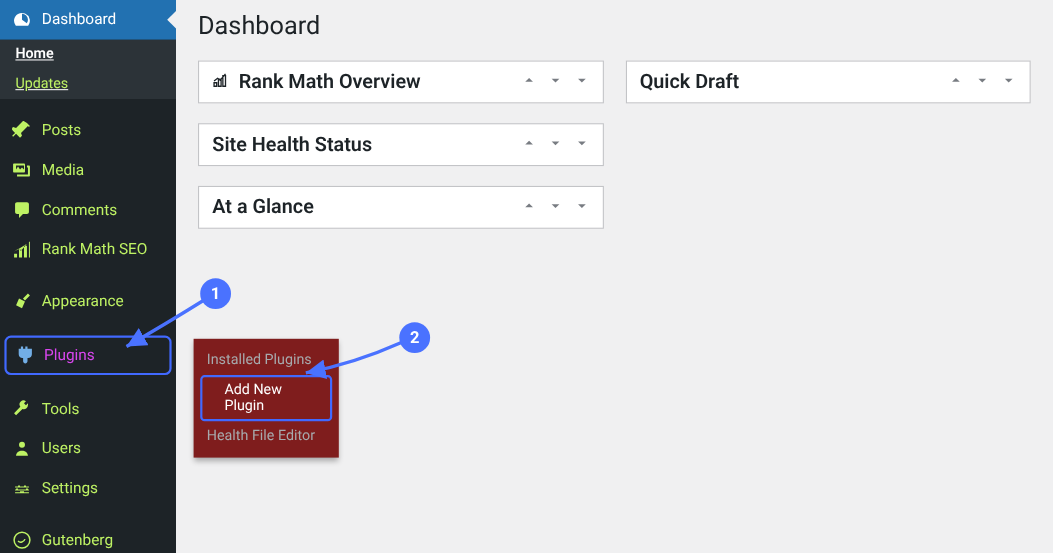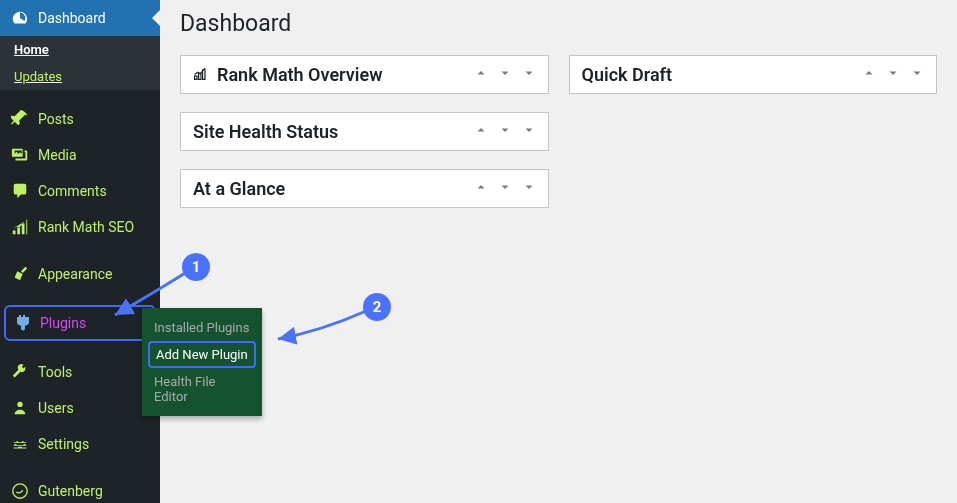--- a/index.html
+++ b/index.html
@@ -15,23 +15,23 @@
     .submenu { background: #2c3338; text-decoration: underline; }
     .submenu-item { display: block; padding: 6px 12px 6px 14px; color: #f0f0f1; font-size: 13px; cursor: pointer; }
     .submenu-item.active { font-weight: 600; color: #fff; }
     .submenu-item.faded { color: #bef264; }
 
     .separator { height: 5px; border-bottom: 1px solid transparent; margin: 3px 0; }
 
     .plugins-hl { border: 2px solid #4169ff; border-radius: 6px; margin: 13px 4px; padding: 6px 6px; display: flex; align-items: center; color: #d946ef; font-size: 14px; cursor: pointer; }
     .plugins-hl .icon { width: 20px; height: 20px; margin-right: 8px; display: flex; align-items: center; justify-content: center; }
 
-    .flyout { position: absolute; left: 142px; top: 308px; width: 120px; background: #14532d; box-shadow: 0 3px 5px rgba(0,0,0,.3); padding: 6px 0; }
+    .flyout { position: absolute; left: 176px; top: 308px; width: 132px; background: #7f1d1d; box-shadow: 0 3px 5px rgba(0,0,0,.3); padding: 6px 0; }
     .flyout-item { padding: 6px 12px; color: #a7aaad; font-size: 13px; cursor: pointer; }
-    .flyout-item.highlight { color: #fff; border: 2px solid #4169ff; border-radius: 4px; margin: 0 6px; padding: 4px 6px; }
+    .flyout-item.highlight { color: #fff; border: 2px solid #4169ff; border-radius: 4px; margin: 0 6px; padding: 4px 20px; }
 
     .main { position: absolute; left: 160px; top: 0; right: 0; padding: 10px 20px 20px 20px; }
     .page-title { font-size: 23px; font-weight: 400; color: #1d2327; margin-bottom: 18px; }
 
     .postbox-row { display: flex; gap: 20px; }
     .col { width: 371px; display: flex; flex-direction: column; gap: 18px; }
 
     .postbox { background: #fff; border: 1px solid #c3c4c7; }
     .postbox-header { display: flex; align-items: center; justify-content: space-between; padding: 8px 12px; }
     .postbox-header h2 { font-size: 18px; font-weight: 600; display: flex; align-items: flex-start; gap: 8px; }

